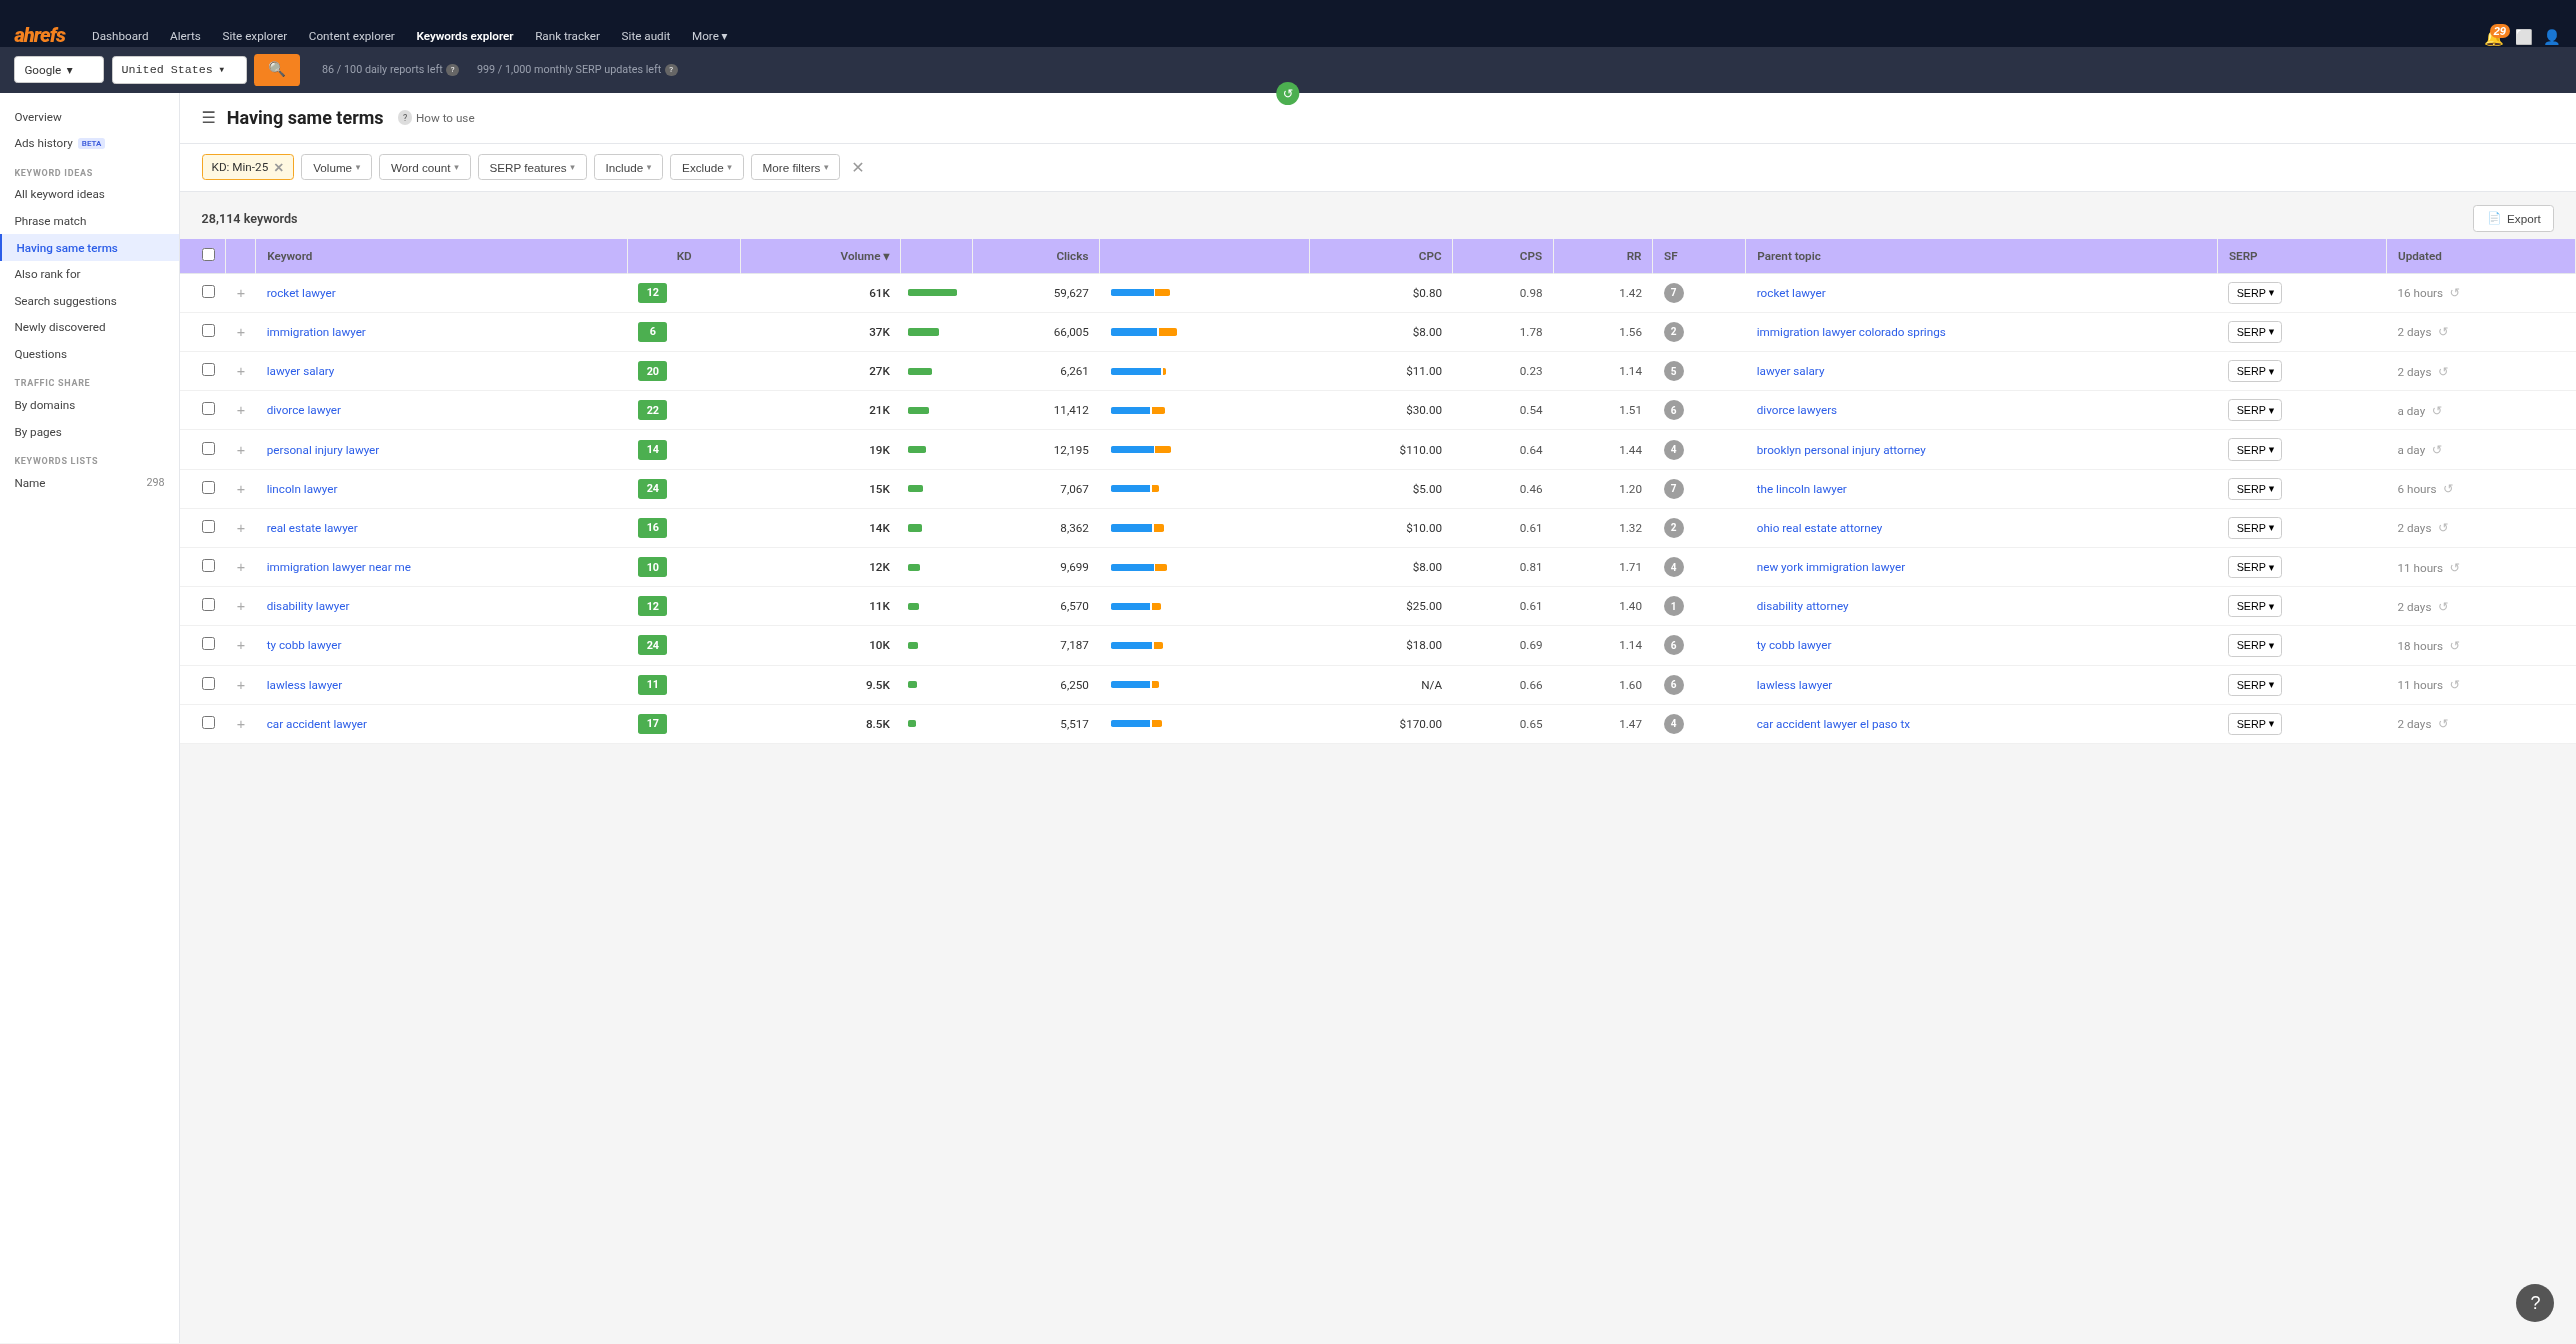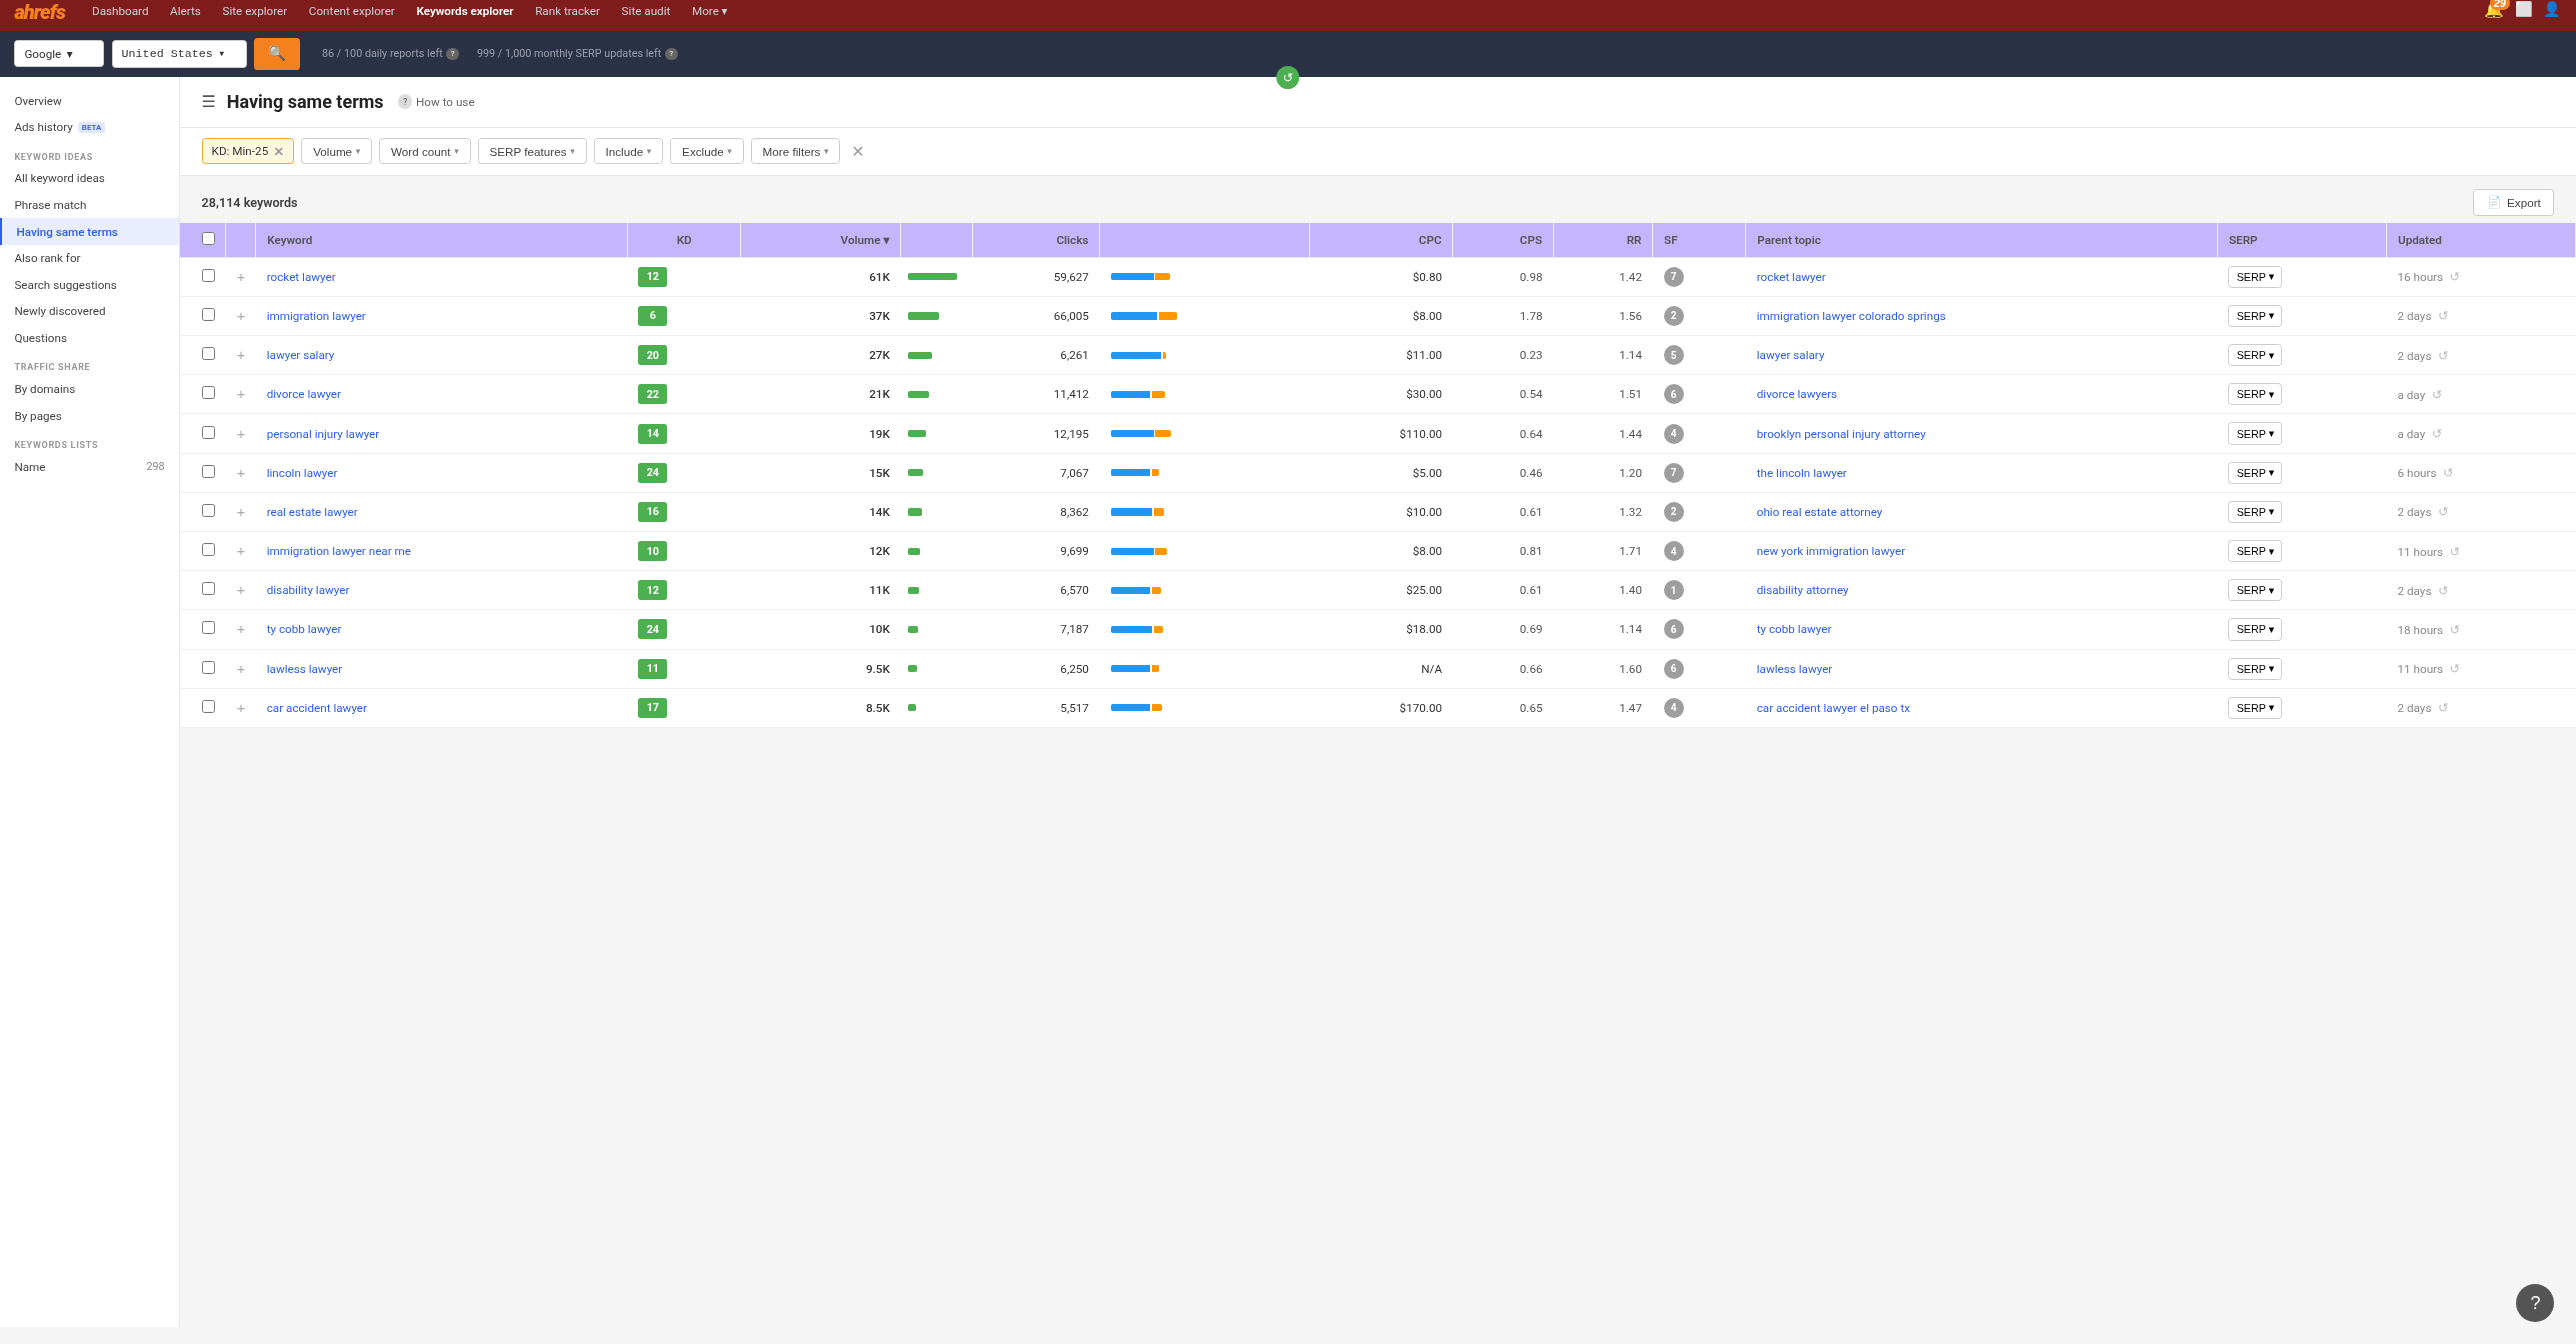--- a/index.html
+++ b/index.html
@@ -1,24 +1,24 @@
 <!DOCTYPE html>
 <html style="font-size:14.4px"><head>
   <meta charset="utf-8">
   <style>
     * { box-sizing: border-box; margin: 0; padding: 0; }
     body { font-family: -apple-system, BlinkMacSystemFont, 'Segoe UI', Roboto, sans-serif; font-size: 11.7px; background: #f5f5f5; color: #333; }
 
     
     .top-nav {
-      background: #7f1d1d;
-      display: flex;
-      align-items: flex-start;
+      background: #0f172a;
+      display: flex;
+      align-items: flex-end;
       padding: 0 14.4px;
-      height: 31px;
+      height: 47px;
       gap: 18px;
     }
     .top-nav .logo {
       color: #f5821f;
       font-size: 20px;
       font-weight: 900;
       font-style: italic;
       margin-right: 7.2px;
       letter-spacing: -0.9px;
     }

